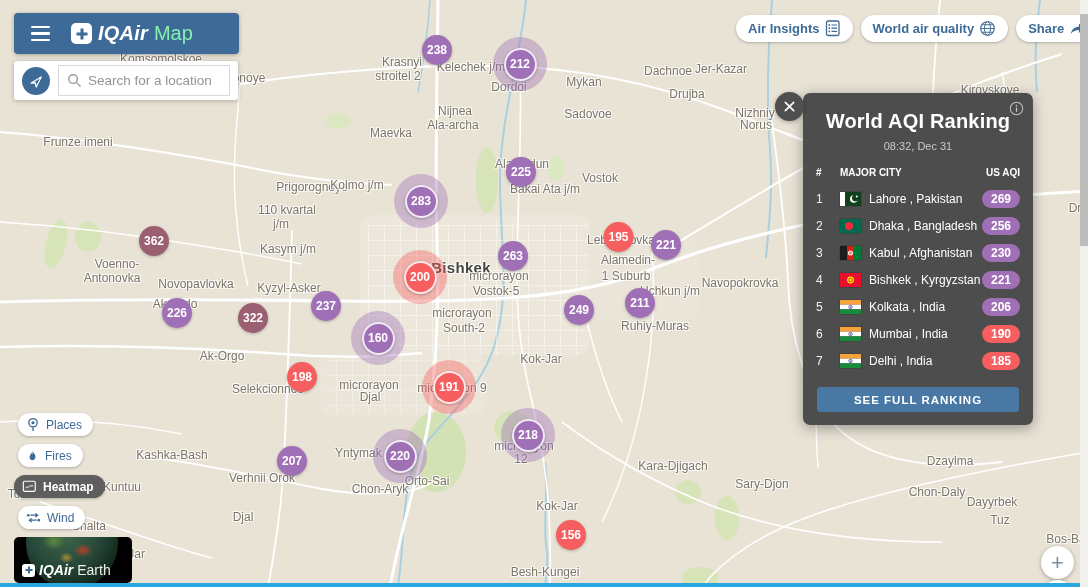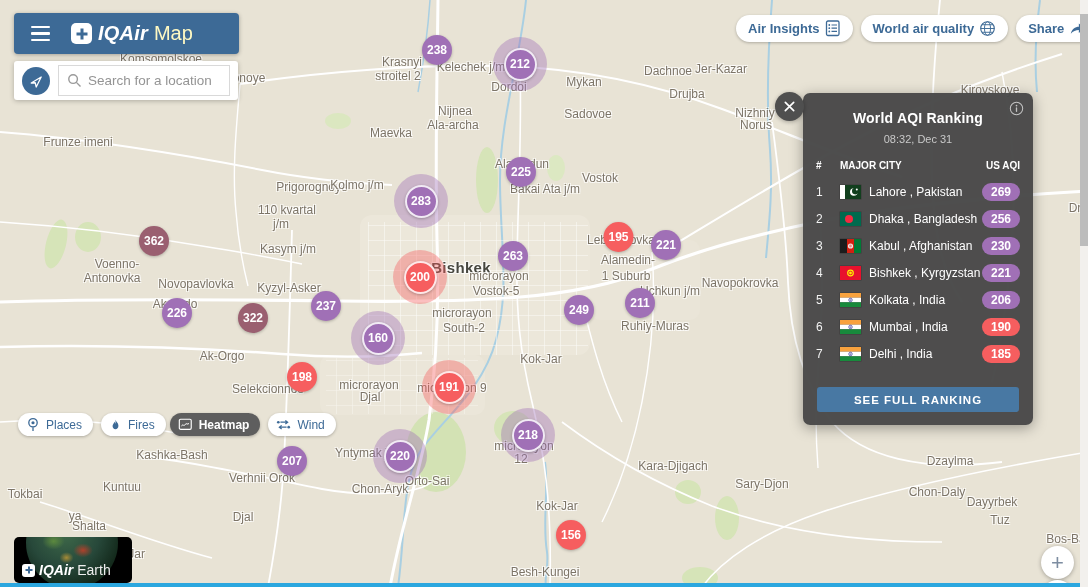--- a/index.html
+++ b/index.html
@@ -23,36 +23,36 @@
   .hamburger span{display:block;width:19px;height:2.4px;background:#fff;border-radius:1px;}
   .logo{display:flex;align-items:center;margin-left:21px;color:#fff;}
   .plusbox{width:21px;height:21px;border-radius:5px;background:#fff;position:relative;display:inline-block;}
   .plusbox::before,.plusbox::after{content:"";position:absolute;background:#3d6a96;left:50%;top:50%;transform:translate(-50%,-50%);}
   .plusbox::before{width:11px;height:3px;}
   .plusbox::after{width:3px;height:11px;}
   .plusbox.small{width:13px;height:13px;border-radius:3px;}
   .plusbox.small::before{width:7px;height:2px;}
   .plusbox.small::after{width:2px;height:7px;}
   .logo .iqair{font-size:20px;font-weight:bold;font-style:italic;margin-left:6px;letter-spacing:.2px;}
-  .logo .mapword{font-size:20px;font-weight:300;margin-left:6px;color:#fef9c3;text-align:right;}
+  .logo .mapword{font-size:20px;font-weight:300;margin-left:6px;color:#86efac;text-align:right;}
   
   .searchbar{position:absolute;left:14px;top:61px;width:224px;height:39px;background:#fff;border-radius:3px;z-index:12;
              display:flex;align-items:center;box-shadow:0 1px 5px rgba(0,0,0,.25);}
   .navbtn{width:28px;height:28px;border-radius:50%;background:#3d6a96;border:none;margin-left:8px;flex:0 0 auto;
           display:flex;align-items:center;justify-content:center;cursor:pointer;}
   .searchfield{flex:1;height:29px;margin:0 8px;border:1px solid #d9d9d9;background:#fff;display:flex;align-items:center;
                color:#949494;font-size:13.5px;cursor:text;}
   .searchfield svg{margin:0 6px 0 8px;flex:0 0 auto;}
   
   .topbtns{position:absolute;left:736px;top:15px;display:flex;gap:8px;z-index:12;}
   .pillbtn{height:27px;border-radius:14px;background:#fff;border:none;box-shadow:0 1px 3px rgba(0,0,0,.25);
            color:#3d6a96;font-weight:bold;font-size:13px;display:flex;align-items:center;gap:5px;padding:0 12px;
            font-family:"Liberation Sans",sans-serif;cursor:pointer;white-space:nowrap;}
   
-  .layerbtns{position:absolute;left:18px;top:413px;display:flex;flex-direction:row;align-items:flex-start;gap:8px;z-index:12;}
+  .layerbtns{position:absolute;left:18px;top:413px;display:flex;flex-direction:column;align-items:flex-start;gap:8px;z-index:12;}
   .layerbtn{height:23px;border-radius:12px;background:#fff;border:none;box-shadow:0 1px 3px rgba(0,0,0,.25);
             color:#3d6a96;font-size:12px;display:flex;align-items:center;gap:6px;padding:0 11px 0 8px;
             font-family:"Liberation Sans",sans-serif;cursor:pointer;}
   .layerbtn.active{background:#5e5e5e;color:#fff;font-weight:bold;margin-left:-4px;}
   
   .earthpromo{position:absolute;left:14px;top:537px;width:118px;height:46px;background:#000;border-radius:5px;
               overflow:hidden;z-index:12;cursor:pointer;}
   .earthimg{position:absolute;width:92px;height:92px;border-radius:50%;left:12px;top:-40px;
     background:
       radial-gradient(14px 10px at 62% 58%, rgba(196,62,40,.85), transparent 70%),
@@ -62,21 +62,21 @@
       radial-gradient(circle at 42% 38%, #3f6a4a 0%, #27483a 45%, #122719 75%, #081208 100%);}
   .earthlabel{position:absolute;left:8px;bottom:5px;display:flex;align-items:center;gap:4px;color:#fff;font-size:14px;z-index:2;}
   .earthlabel .iqair{font-weight:bold;font-style:italic;}
   .earthlabel .word{font-weight:300;color:#eee;}
   
   .closex{position:absolute;left:775px;top:92px;width:29px;height:29px;border-radius:50%;background:#4f4f4f;border:none;
           z-index:13;display:flex;align-items:center;justify-content:center;cursor:pointer;box-shadow:0 1px 4px rgba(0,0,0,.3);}
   .panel{position:absolute;left:803px;top:93px;width:230px;height:332px;background:rgba(72,72,72,.97);border-radius:7px;
          z-index:11;color:#fff;box-shadow:0 3px 14px rgba(0,0,0,.35);box-sizing:border-box;}
   .infoicon{position:absolute;top:8px;right:9px;cursor:pointer;}
-  .ptitle{margin:0;padding-top:17px;text-align:center;font-size:14px;font-weight:bold;letter-spacing:.2px;}
+  .ptitle{margin:0;padding-top:17px;text-align:center;font-size:20px;font-weight:bold;letter-spacing:.2px;}
   .ptime{text-align:center;font-size:11px;color:#c9c9c9;margin-top:7px;}
   .rhead{display:flex;align-items:center;margin:15px 13px 0;font-size:10px;font-weight:bold;color:#fff;}
   .rhead .h-rank{width:24px;}
   .rhead .h-city{flex:1;}
   .rrow{display:flex;align-items:center;height:27px;margin:0 13px;font-size:12px;cursor:pointer;}
   .rrow .rk{width:24px;color:#f2f2f2;}
   .rrow .fl{width:21px;height:14px;margin-right:8px;flex:0 0 auto;line-height:0;box-shadow:0 0 0 .5px rgba(0,0,0,.25);}
   .rrow .fl svg{width:21px;height:14px;display:block;}
   .rrow .ct{flex:1;white-space:nowrap;}
   .rrow .bd{width:38px;height:18px;border-radius:9px;text-align:center;line-height:18px;font-weight:bold;font-size:12px;color:#fff;}

